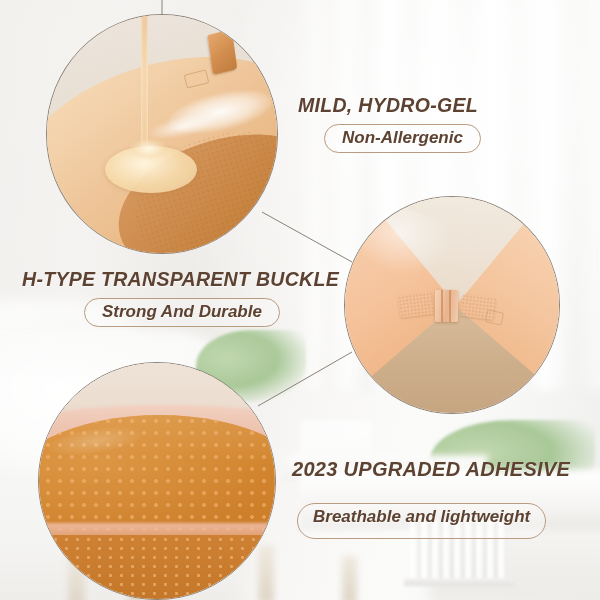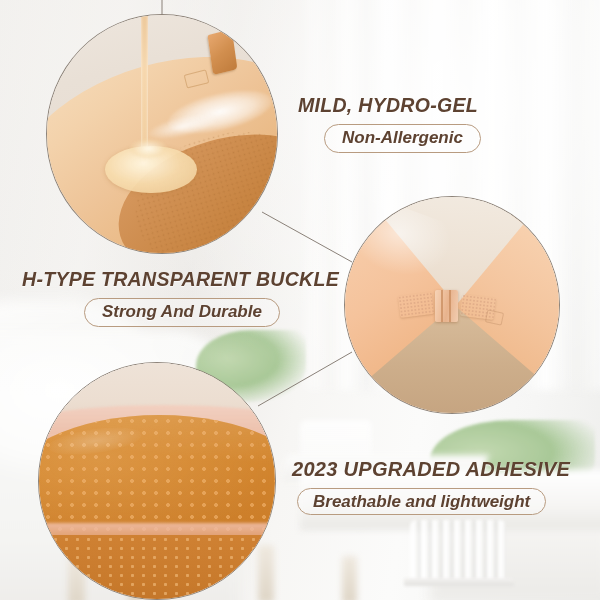--- a/index.html
+++ b/index.html
@@ -361,21 +361,21 @@
   #text-hydrogel { left: 298px; top: 94px; }
   #text-hydrogel .headline { font-size: 19.5px; }
   #text-hydrogel .pill { margin-top: 7px; font-size: 17px; padding: 3px 17px 4px; margin-left: 26px; }
 
   #text-buckle { left: 22px; top: 268px; }
   #text-buckle .headline { font-size: 19.5px; }
   #text-buckle .pill { margin-top: 7px; font-size: 17px; padding: 3px 17px 4px; margin-left: 62px; }
 
   #text-adhesive { left: 292px; top: 458px; }
   #text-adhesive .headline { font-size: 20px; }
-  #text-adhesive .pill { margin-top: 7px; font-size: 17px; padding: 3px 15px 2px; margin-left: 5px; }
+  #text-adhesive .pill { margin-top: 22px; font-size: 17px; padding: 3px 15px 11px; margin-left: 5px; }
 </style>
 </head>
 <body>
 
 <div id="stage">
 
   <div class="bg-layer bg-base"></div>
   <div class="bg-layer bg-curtains"></div>
   <div class="bg-layer bg-sofa2"></div>
   <div class="bg-layer bg-sofa"></div>

